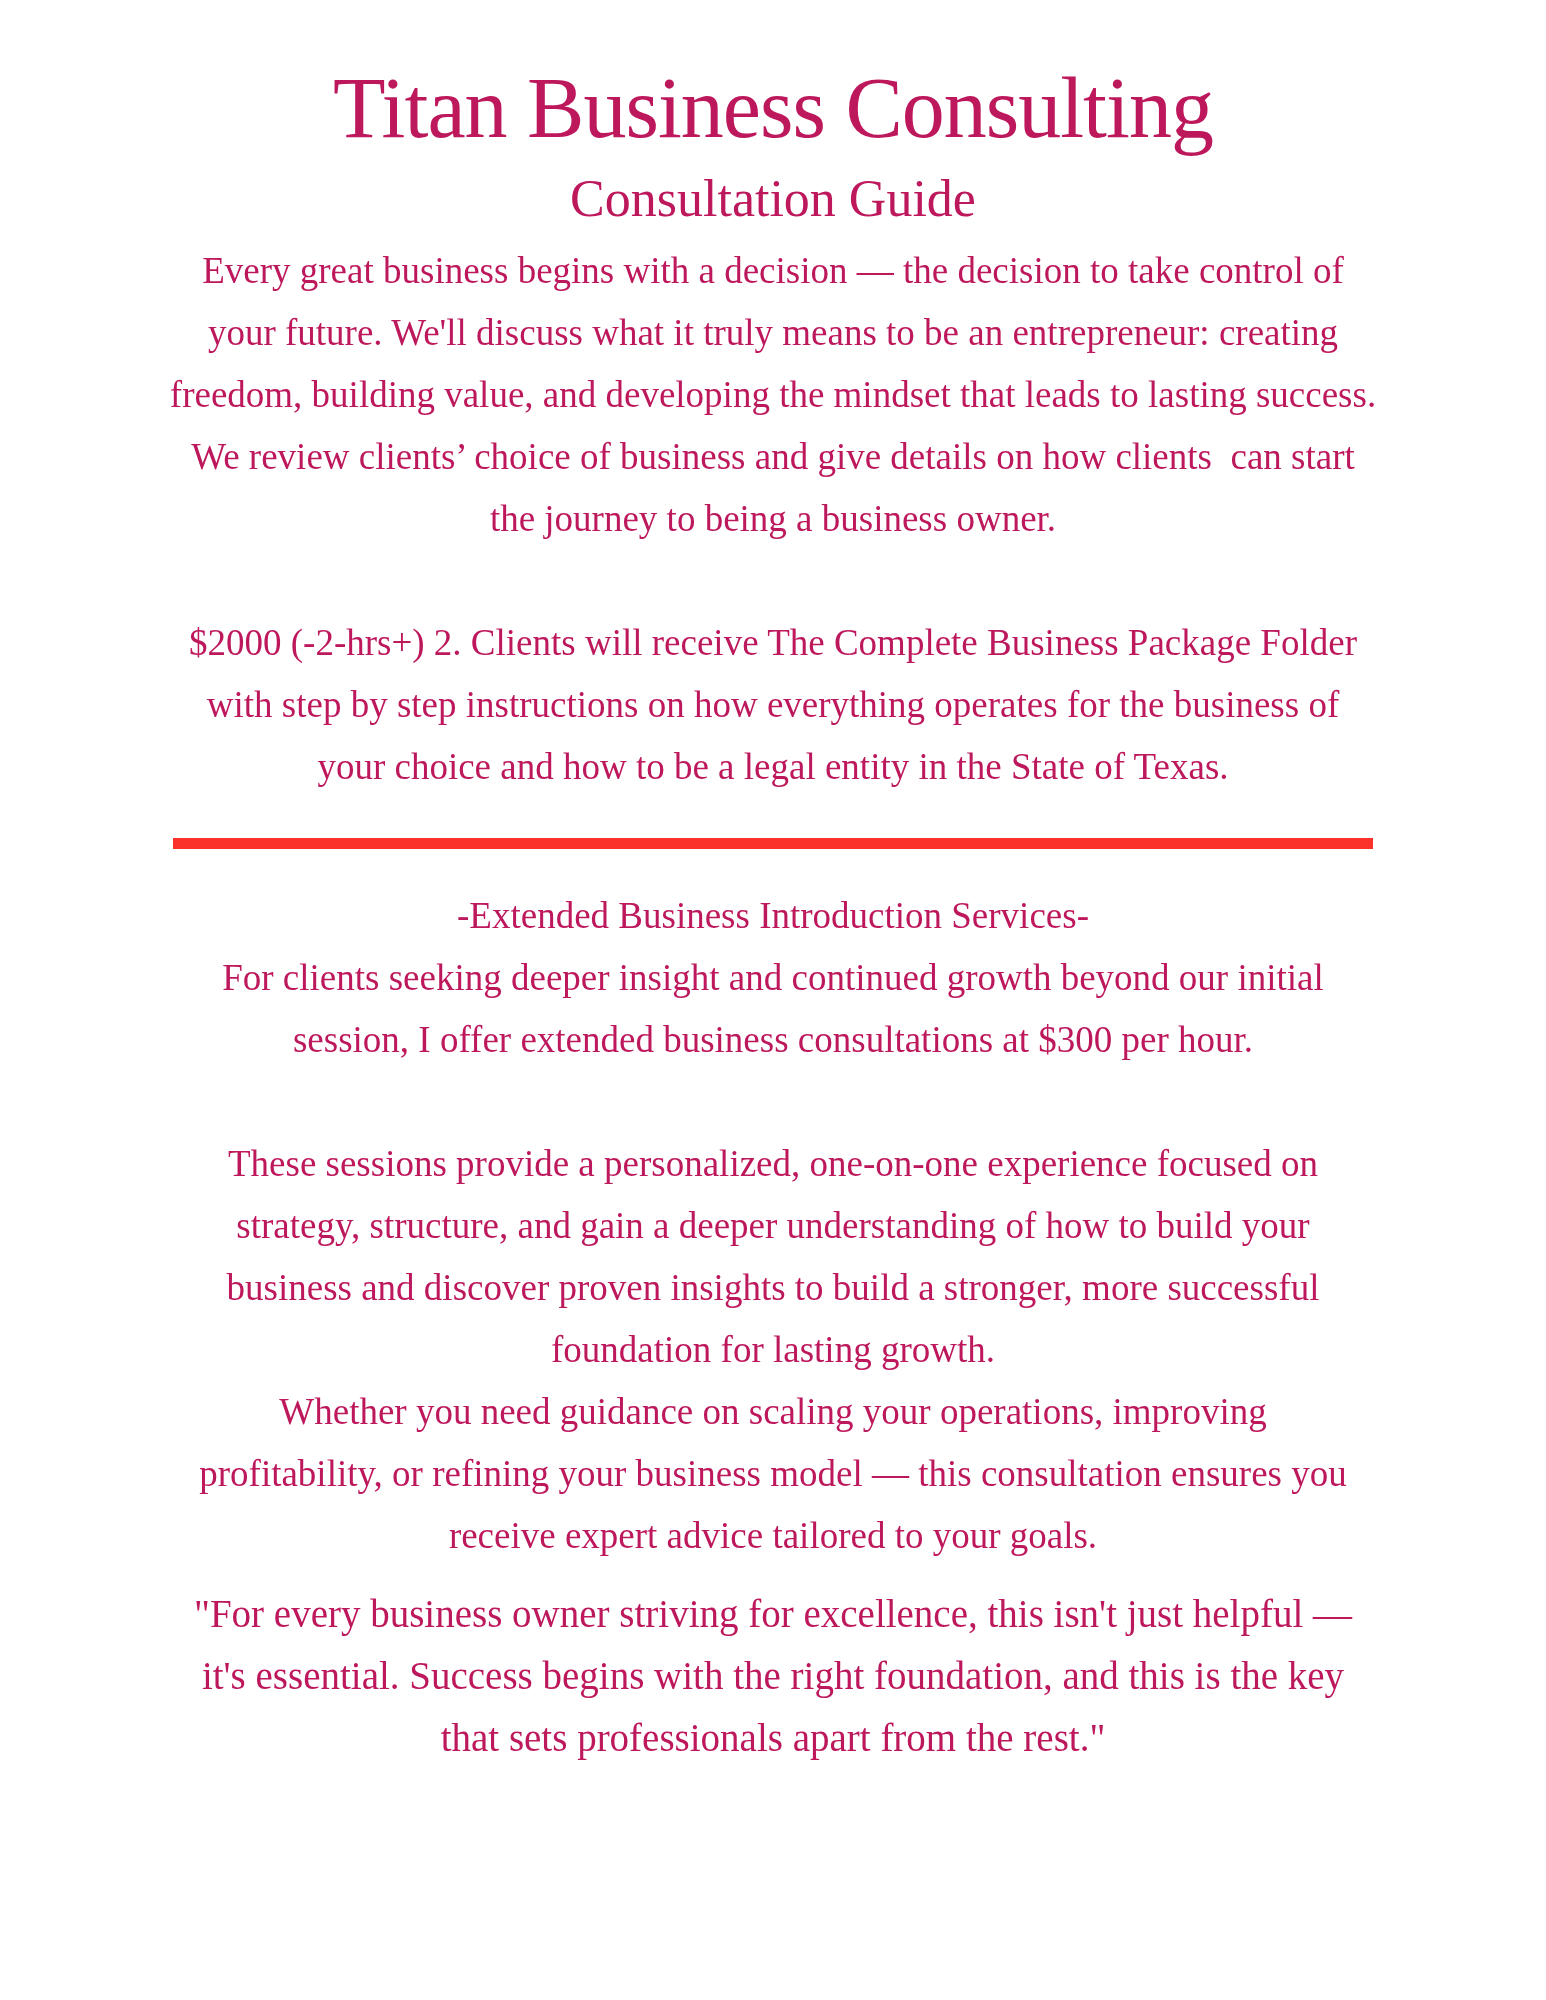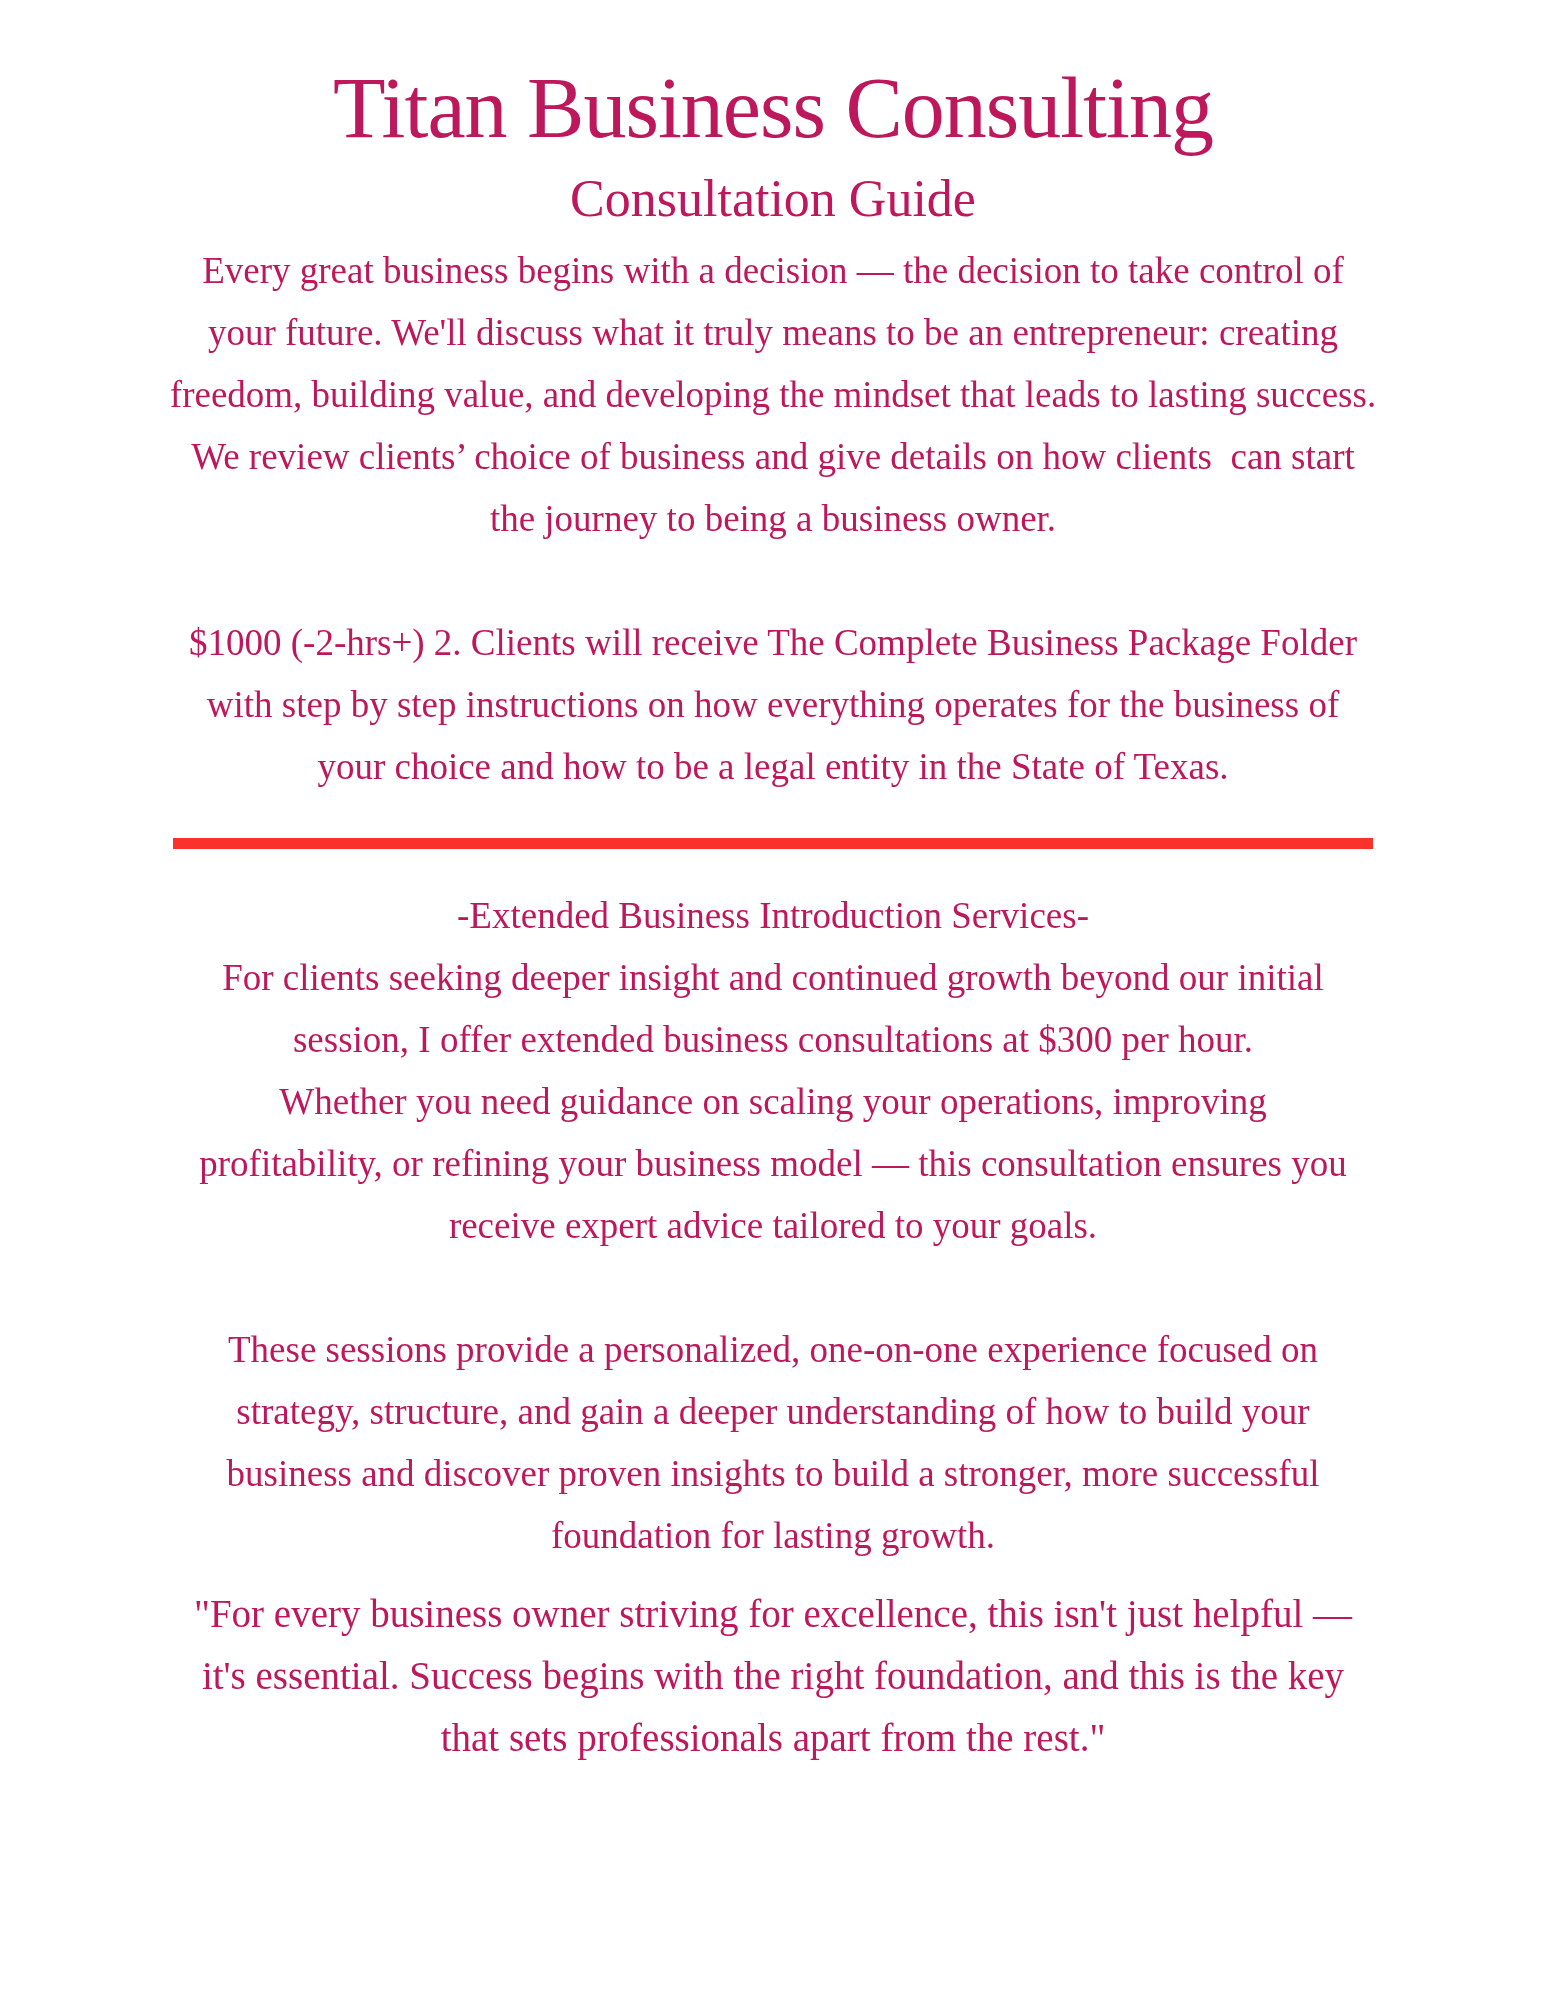--- a/index.html
+++ b/index.html
@@ -60,37 +60,37 @@
   <h2 class="subtitle">Consultation Guide</h2>
 
 
 
   <p class="body">Every great business begins with a decision — the decision to take control of
 your future. We'll discuss what it truly means to be an entrepreneur: creating
 freedom, building value, and developing the mindset that leads to lasting success.
 We review clients’ choice of business and give details on how clients&nbsp; can start
 the journey to being a business owner.</p>
 
-  <p class="body gap-top">$1000 (-2-hrs+) 2. Clients will receive The Complete Business Package Folder
+  <p class="body gap-top">$2000 (-2-hrs+) 2. Clients will receive The Complete Business Package Folder
 with step by step instructions on how everything operates for the business of
 your choice and how to be a legal entity in the State of Texas.</p>
 
   <hr class="divider" style="background-color: rgb(251, 50, 44);">
 
   <p class="body">-Extended Business Introduction Services-</p>
 
   <p class="body">For clients seeking deeper insight and continued growth beyond our initial
 session, I offer extended business consultations at $300 per hour.</p>
 
-  <p class="body">Whether you need guidance on scaling your operations, improving
-profitability, or refining your business model — this consultation ensures you
-receive expert advice tailored to your goals.</p>
-
   <p class="body gap-top">These sessions provide a personalized, one-on-one experience focused on
 strategy, structure, and gain a deeper understanding of how to build your
 business and discover proven insights to build a stronger, more successful
 foundation for lasting growth.</p>
+
+  <p class="body">Whether you need guidance on scaling your operations, improving
+profitability, or refining your business model — this consultation ensures you
+receive expert advice tailored to your goals.</p>
 
   <p class="quote">"For every business owner striving for excellence, this isn't just helpful —
 it's essential. Success begins with the right foundation, and this is the key
 that sets professionals apart from the rest."</p>
 
 </div>
 
 </body></html>

